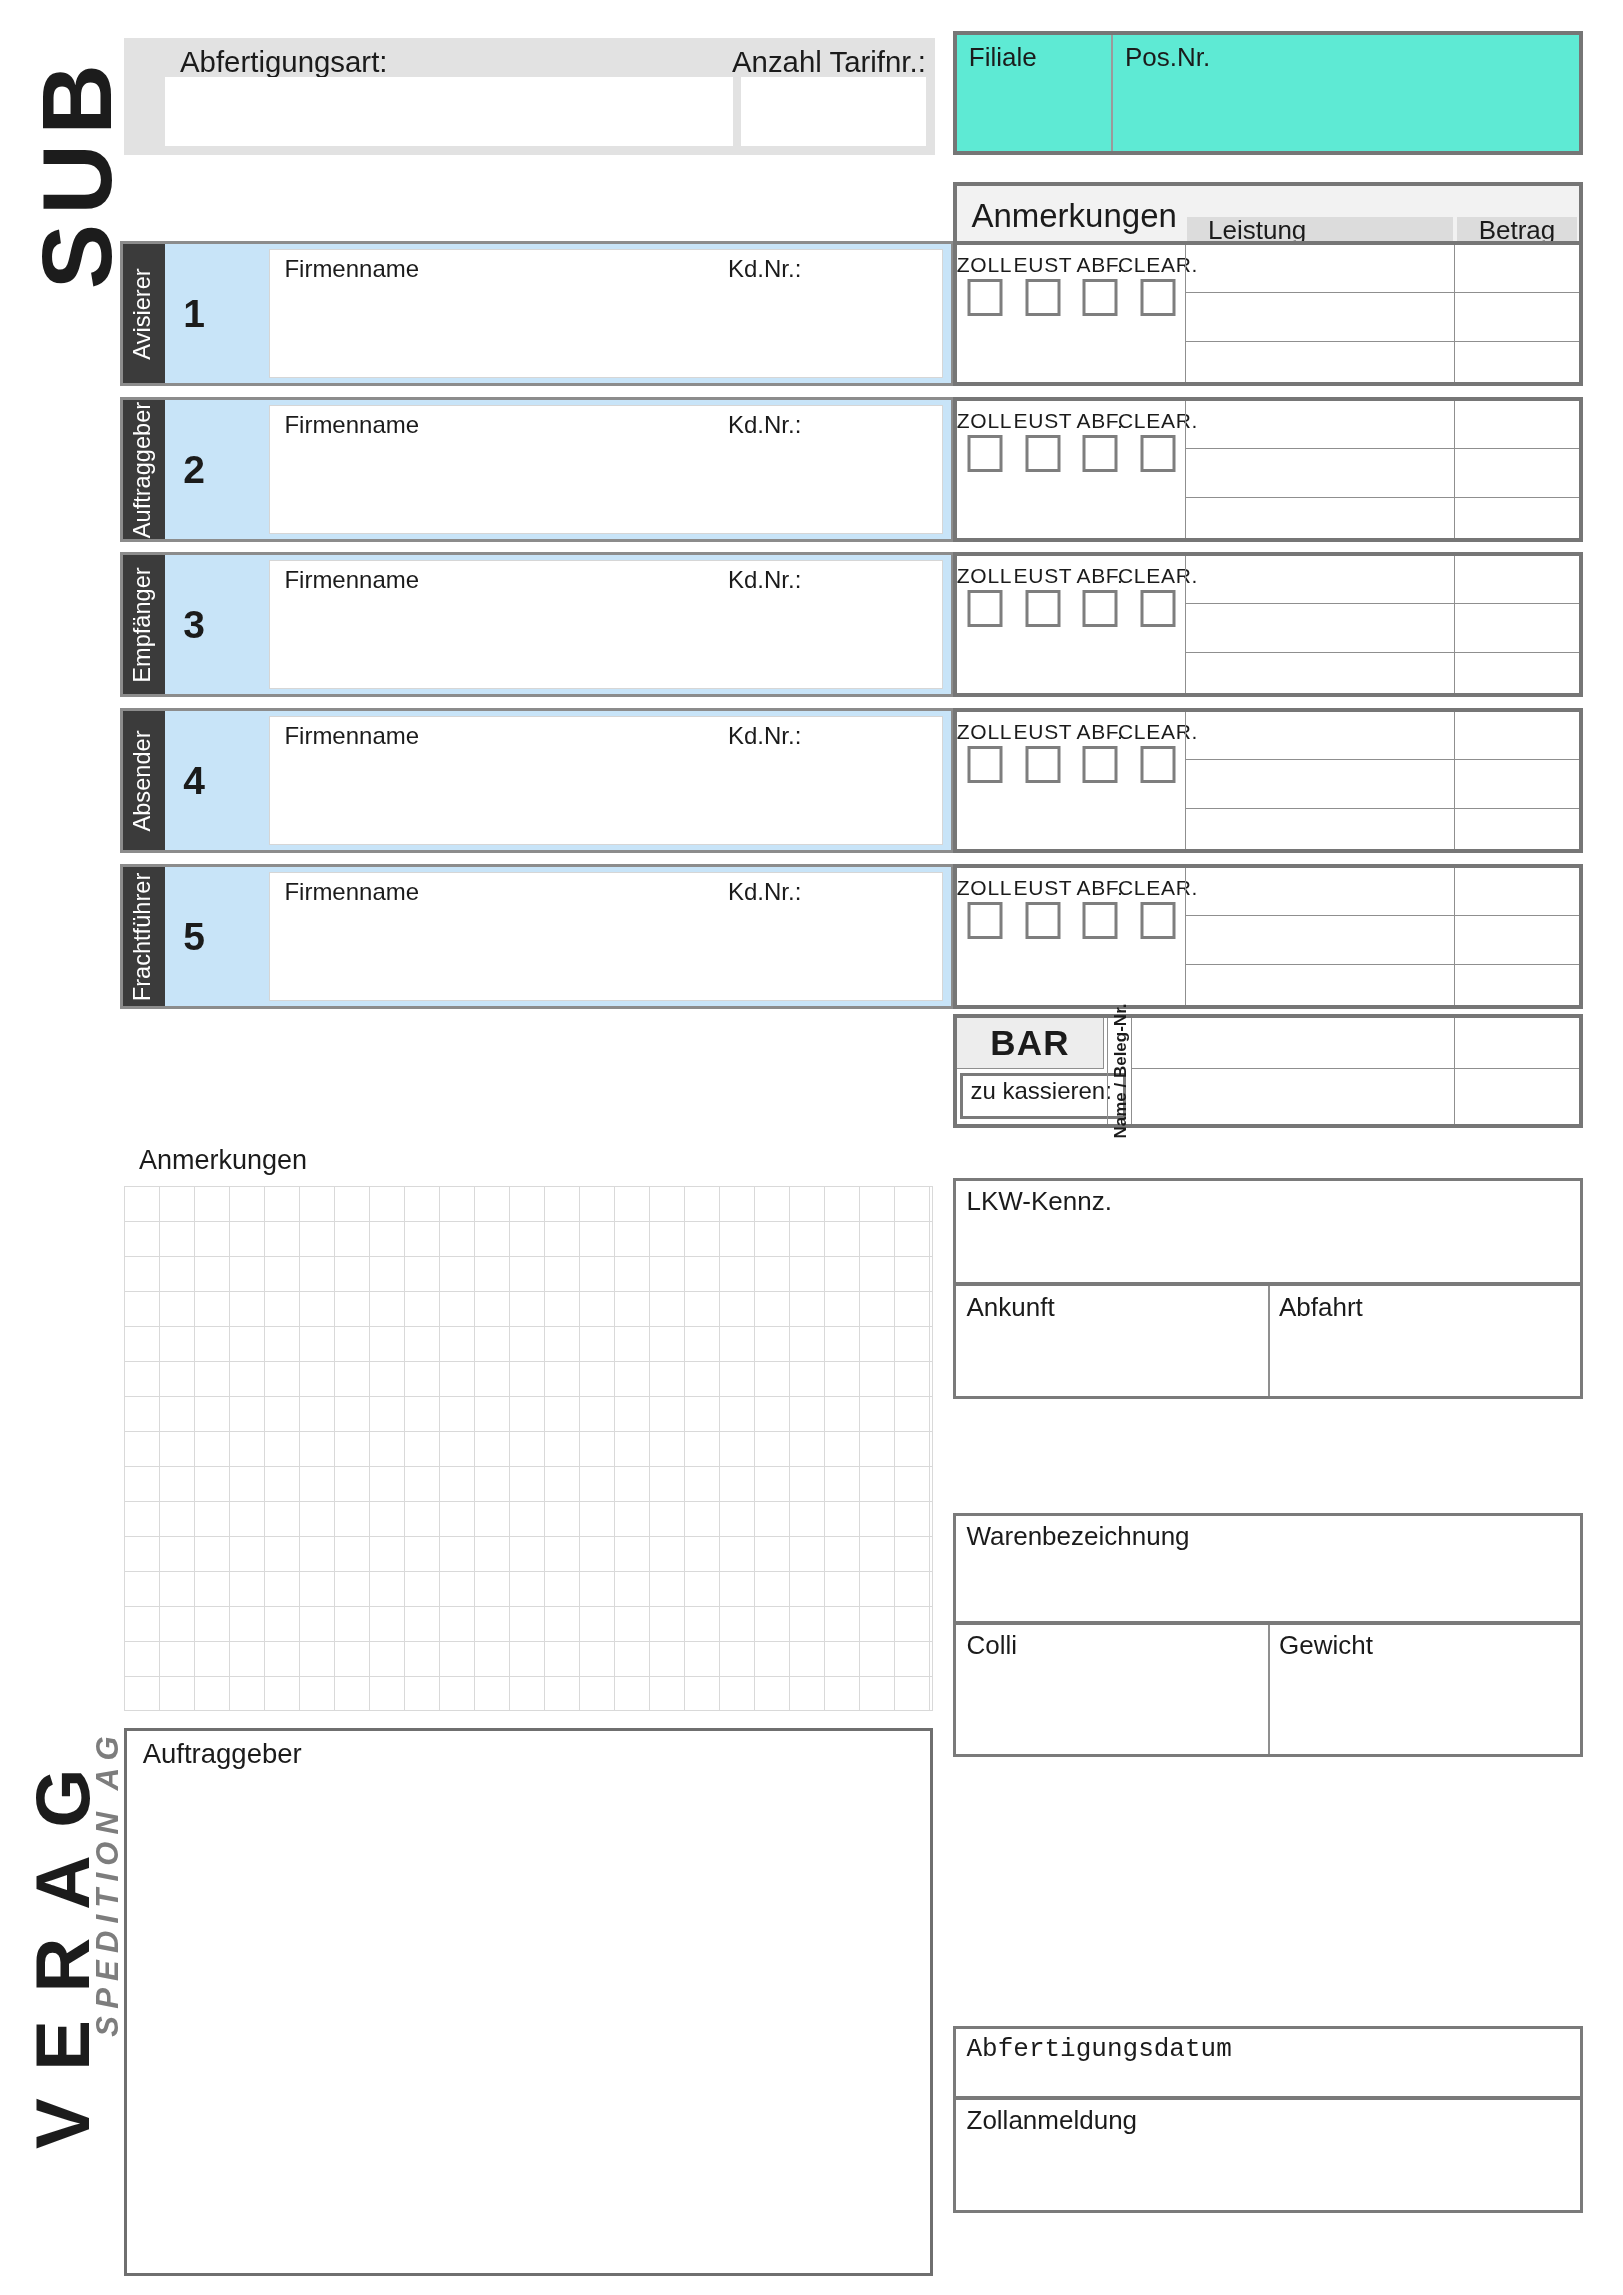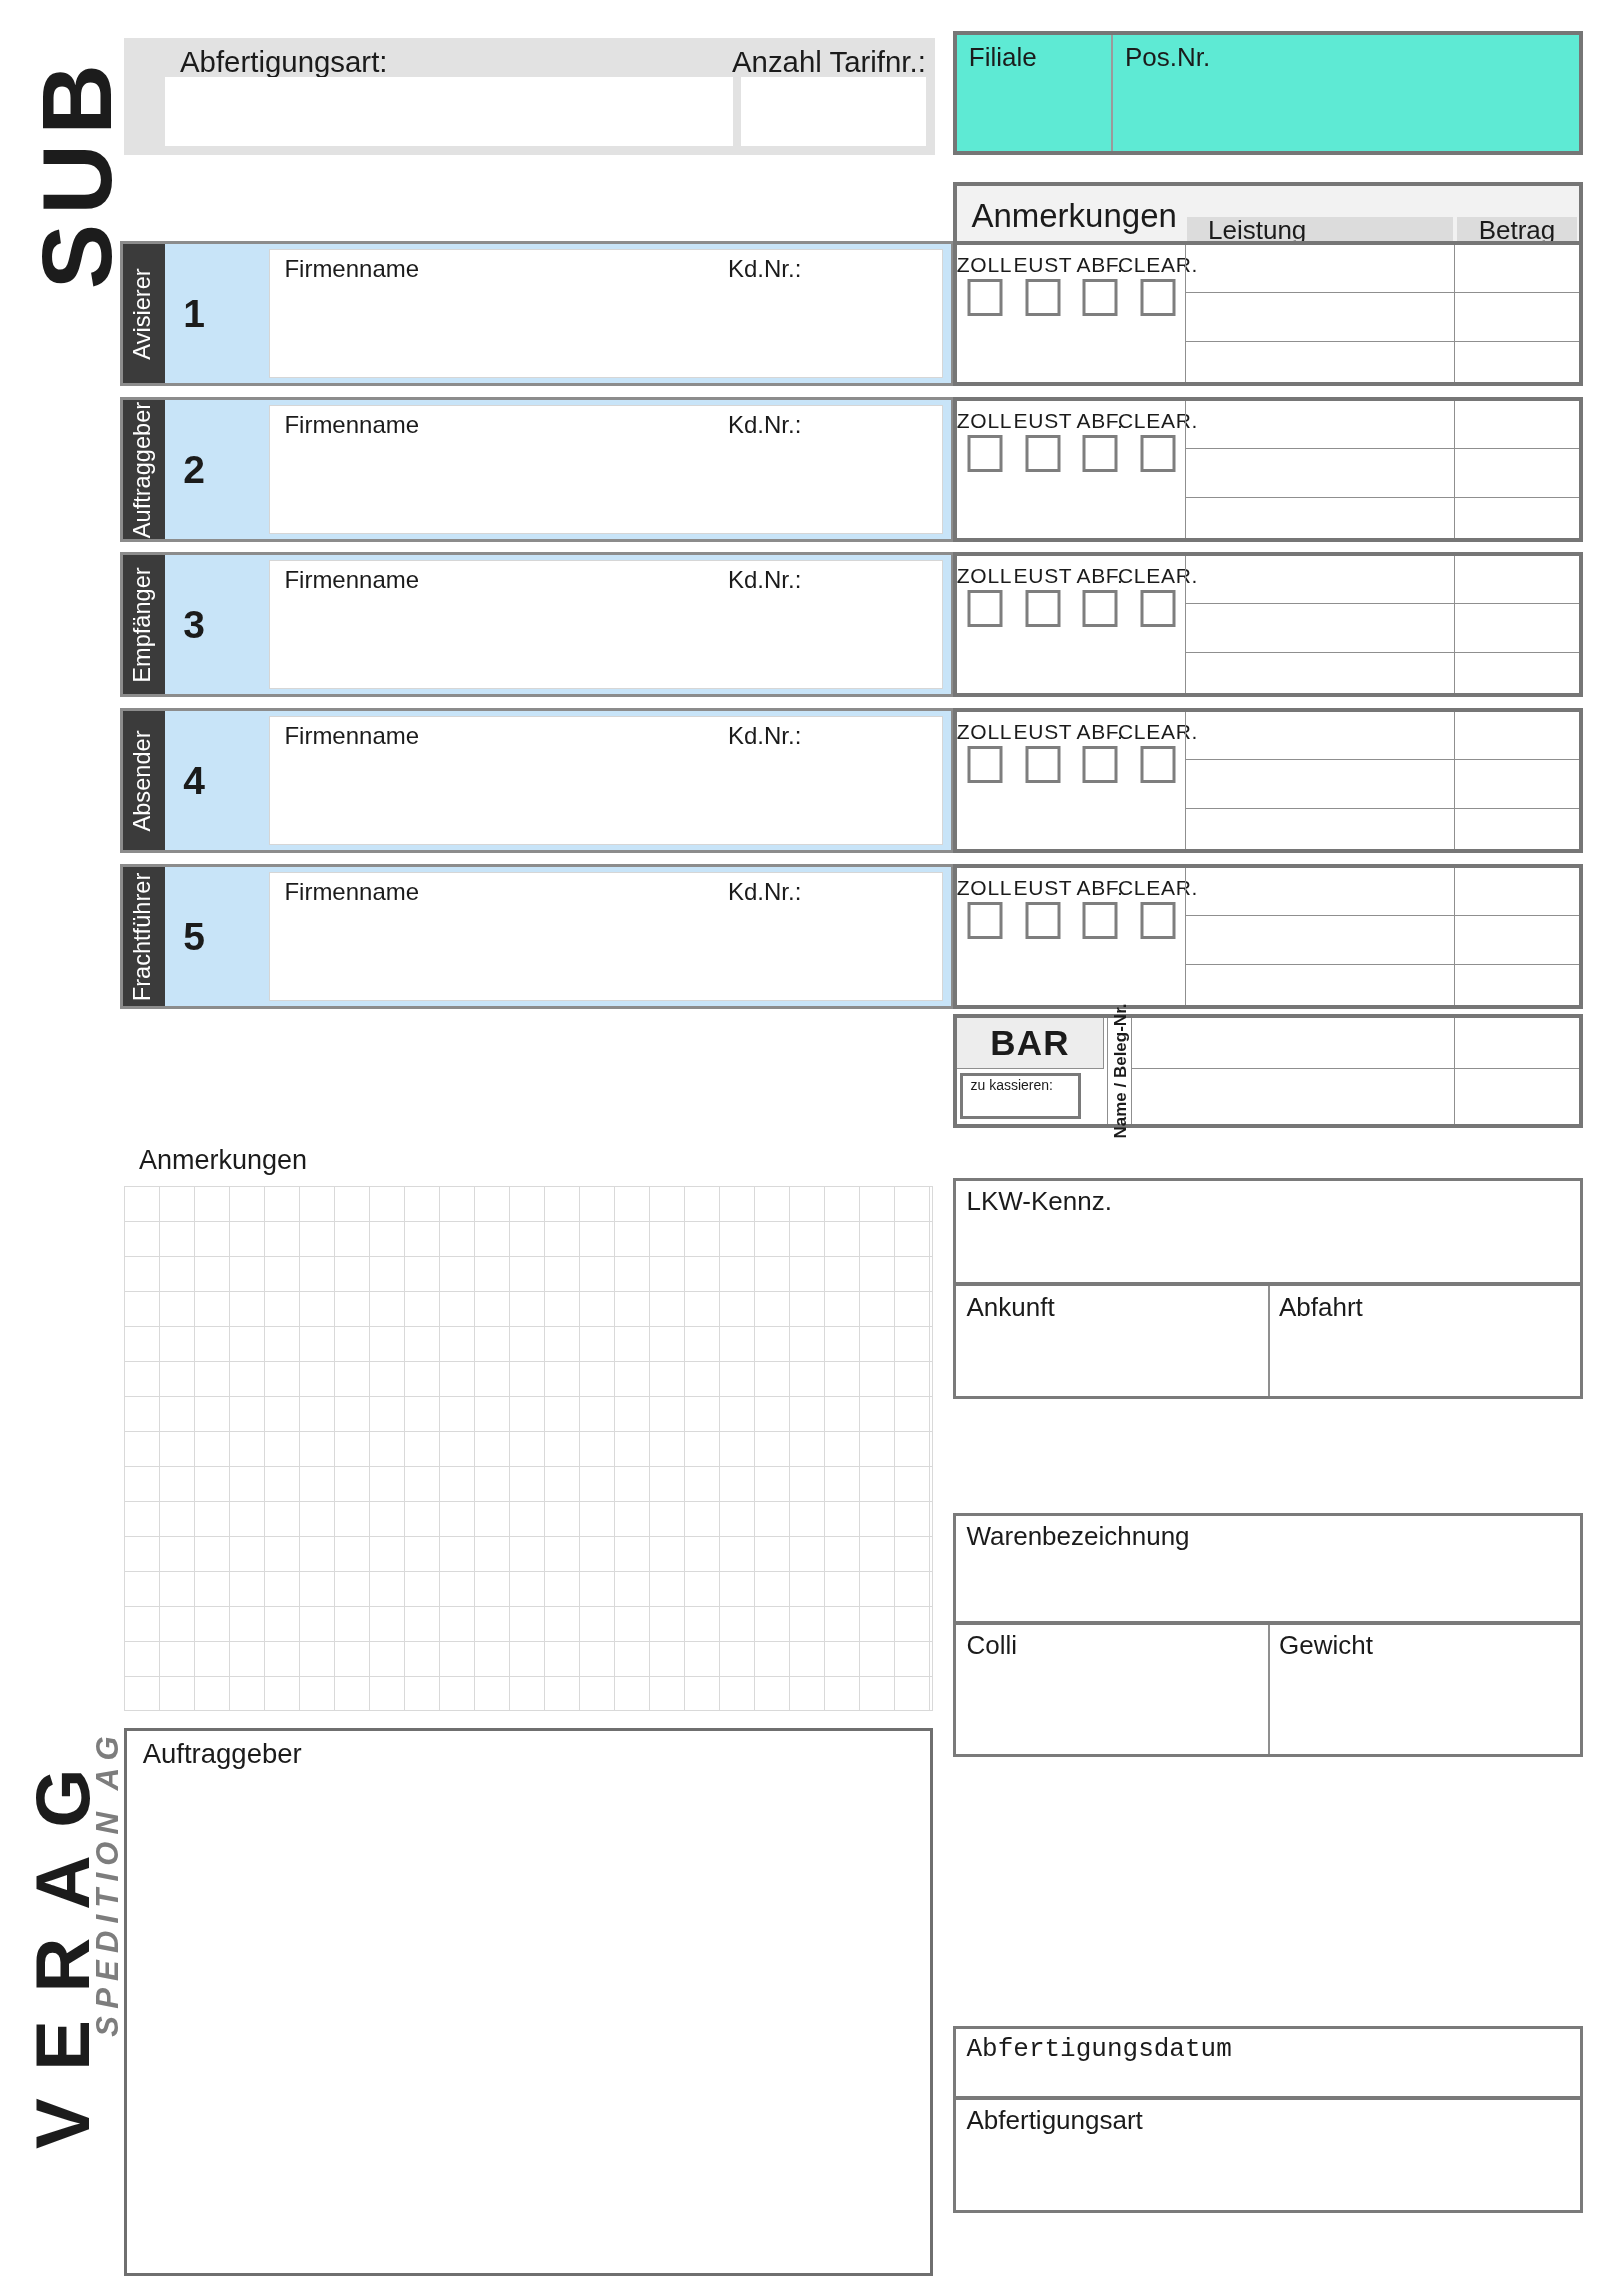--- a/index.html
+++ b/index.html
@@ -58,21 +58,21 @@
   .cb { position:absolute; top:34px; width:35px; height:37px; border:3.9px solid #7e7e7e; background:#fff; transform:translateX(-50%); }
   .vline { position:absolute; top:0; bottom:0; width:1.3px; background:#8f8f8f; }
   .vl1 { left:228px; } .vl2 { left:497px; }
   .hline { position:absolute; left:228px; right:0; height:1.3px; background:#8f8f8f; }
   .hl1 { top:47px; } .hl2 { top:96px; }
 
   
   .bar-sec { position:absolute; left:953px; top:1014px; width:630px; height:114px; border:4.6px solid #767676; background:#fff; }
   .bar-cell { position:absolute; left:0; top:0; width:147px; height:51px; background:#ededed; border-right:1.3px solid #8f8f8f; border-bottom:1.3px solid #8f8f8f;
               display:flex; align-items:center; justify-content:center; font-size:35px; font-weight:bold; letter-spacing:1.3px; }
-  .zk-box { position:absolute; left:2.6px; top:55px; width:121px; height:46px; border:3.3px solid #7a7a7a; background:#fff; font-size:14px; padding:1.3px 0 0 7.9px; }
+  .zk-box { position:absolute; left:2.6px; top:55px; width:166px; height:46px; border:3.3px solid #7a7a7a; background:#fff; font-size:24px; padding:1.3px 0 0 7.9px; }
   .nb-strip { position:absolute; left:150px; top:0; bottom:0; width:25px; border-left:1.3px solid #8f8f8f; border-right:1.3px solid #8f8f8f; }
   .nb-vt { left:50%; top:50%; position:absolute; font-size:17px; font-weight:bold; }
   .bar-h { position:absolute; left:175px; right:0; top:50px; height:1.3px; background:#8f8f8f; }
   .bar-v { position:absolute; left:497px; top:0; bottom:0; width:1.3px; background:#8f8f8f; }
 
   
   .anm-lbl { position:absolute; left:139px; top:1145px; font-size:27px; }
   .anm-grid { position:absolute; left:124px; top:1186px; width:809px; height:525px;
     background-image: linear-gradient(to right, #d9d9d9 1.3px, transparent 1.3px),
                       linear-gradient(to bottom, #d9d9d9 1.3px, transparent 1.3px);
@@ -298,18 +298,18 @@
   </div>
 
   <div class="zoll-box">
     <span class="zoll-lbl">Auftraggeber</span>
   </div>
 
   <div class="rbox abf-box">
     <span class="cell-lbl datum-lbl">Abfertigungsdatum</span>
     <div class="field" style="left:0;top:34px;right:0;height:33px;"></div>
     <div class="hdiv abfb-hdiv"></div>
-    <span class="cell-lbl sach-lbl">Abfertigungsart</span>
+    <span class="cell-lbl sach-lbl">Zollanmeldung</span>
     <div class="field" style="left:0;top:106px;right:0;bottom:0;"></div>
   </div>
 
 </div>
 
 
 </body></html>

